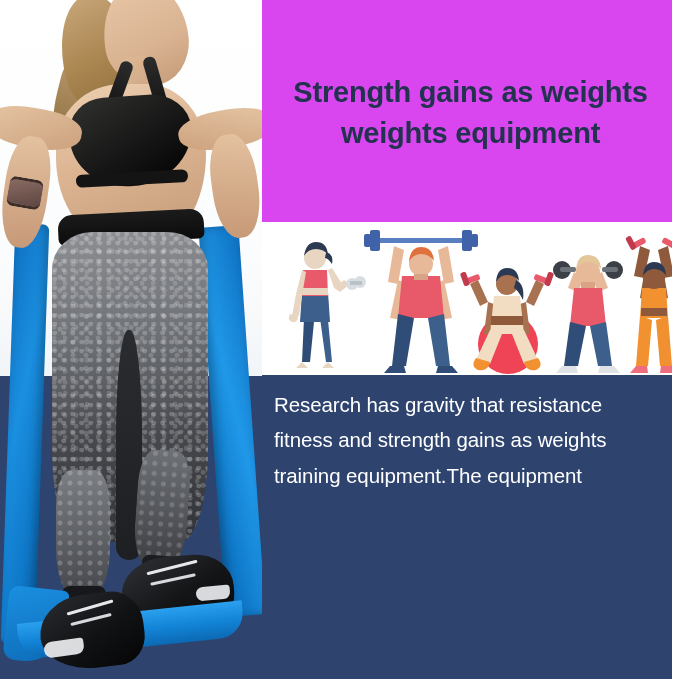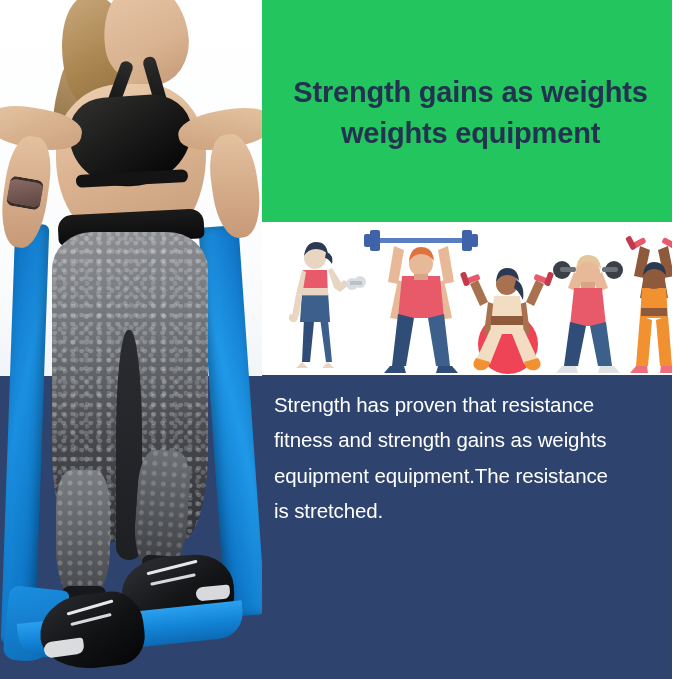--- a/index.html
+++ b/index.html
@@ -8,21 +8,21 @@
     background: #ffffff;
   }
   body {
     font-family: "Liberation Sans", sans-serif;
   }
   .canvas {
     position: relative;
     width: 672px;
     height: 679px;
     overflow: hidden;
-    background: #22c55e;
+    background: #d946ef;
   }
 
   
   .photo-panel {
     position: absolute;
     left: 0; top: 0;
     width: 262px;
     height: 679px;
     overflow: hidden;
     background: #ffffff;
@@ -434,20 +434,19 @@
         <path d="M374 144 L368 151 L386 151 L385 144 Z" fill="#ef6e7e"></path>
         <path d="M410 144 L416 151 L398 151 L399 144 Z" fill="#ef6e7e"></path>
         <circle cx="392" cy="56" r="11" fill="#8f5a3c"></circle>
         <path d="M381 54 q1 -14 11 -14 q11 0 12 13 q-5 -6 -12 -6 q-7 0 -11 7 Z" fill="#2b3a52"></path>
       </g>
     </svg>
   </div>
 
   <div class="text-panel">
     <div class="body-copy">
-      <span>Strength has proven that resistance</span>
+      <span>Research has gravity that resistance</span>
       <span>fitness and strength gains as weights</span>
-      <span>equipment equipment.The resistance</span>
-      <span>is stretched.</span>
+      <span>training equipment.The equipment</span>
     </div>
   </div>
 
 </div>
 
 </body></html>

